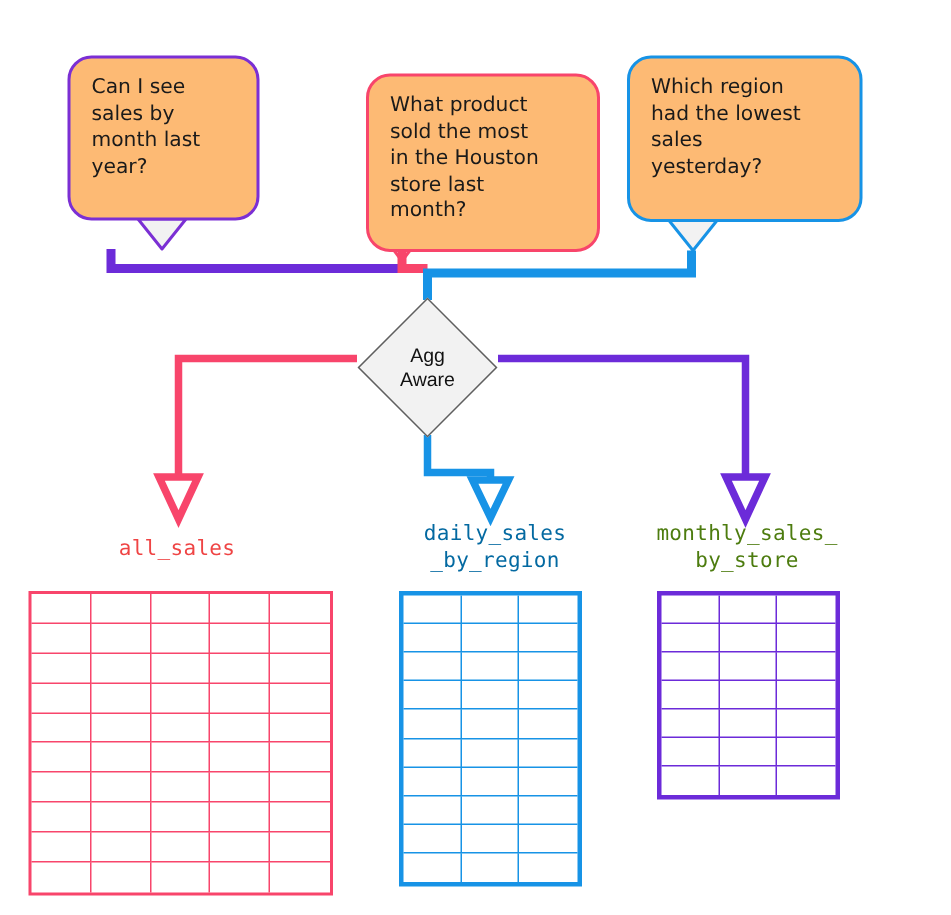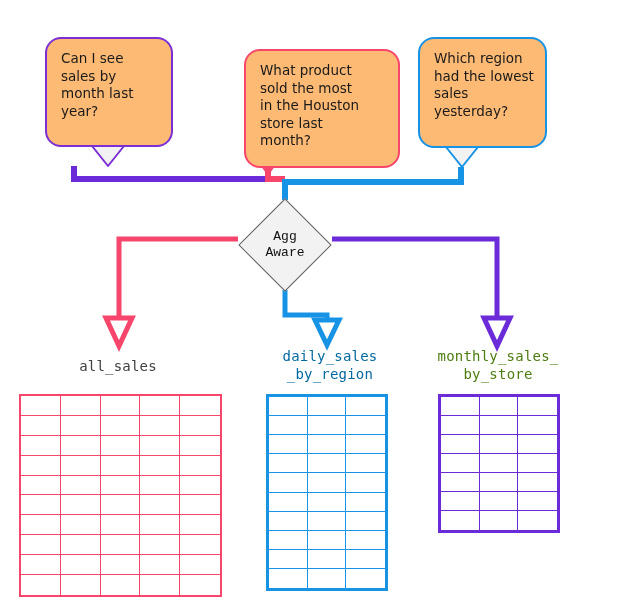--- a/index.html
+++ b/index.html
@@ -49,21 +49,21 @@
     border-color: #7b2fd4;
   }
   #bubble-2 {
     left: 224px; top: 49px;
     width: 156px; height: 119px;
     border-color: #f8456b;
     margin-left: 20px;
   }
   #bubble-3 {
     left: 418px; top: 37px;
-    width: 129px; height: 111px;
+    width: 157px; height: 111px;
     border-color: #1793e6;
     padding-left: 15px;
   }
 
   
   #diamond-node {
     position: absolute;
     left: 238px;
     top: 198px;
     width: 94px;
@@ -80,42 +80,42 @@
     box-sizing: border-box;
   }
   #diamond-label {
     position: absolute;
     left: 0; top: 0;
     width: 94px; height: 94px;
     display: flex;
     flex-direction: column;
     align-items: center;
     justify-content: center;
-    font-family: Liberation Mono, monospace;
+    font-family: Liberation Sans, sans-serif;
     font-size: 13px;
     line-height: 16px;
     color: #111111;
     white-space: pre-line;
     text-align: center;
   }
 
   
   .table-label {
     position: absolute;
     font-family: "DejaVu Sans Mono", monospace;
     font-size: 14px;
     line-height: 18px;
     text-align: center;
     white-space: pre-line;
     letter-spacing: 0.2px;
   }
   #label-all_sales {
     left: 38px; top: 357px;
     width: 160px;
-    color: #404040;
+    color: #ef4444;
   }
   #label-daily_sales {
     left: 250px; top: 347px;
     width: 160px;
     color: #0369a1;
   }
   #label-monthly_sales {
     left: 418px; top: 347px;
     width: 160px;
     color: #4d7c0f;

